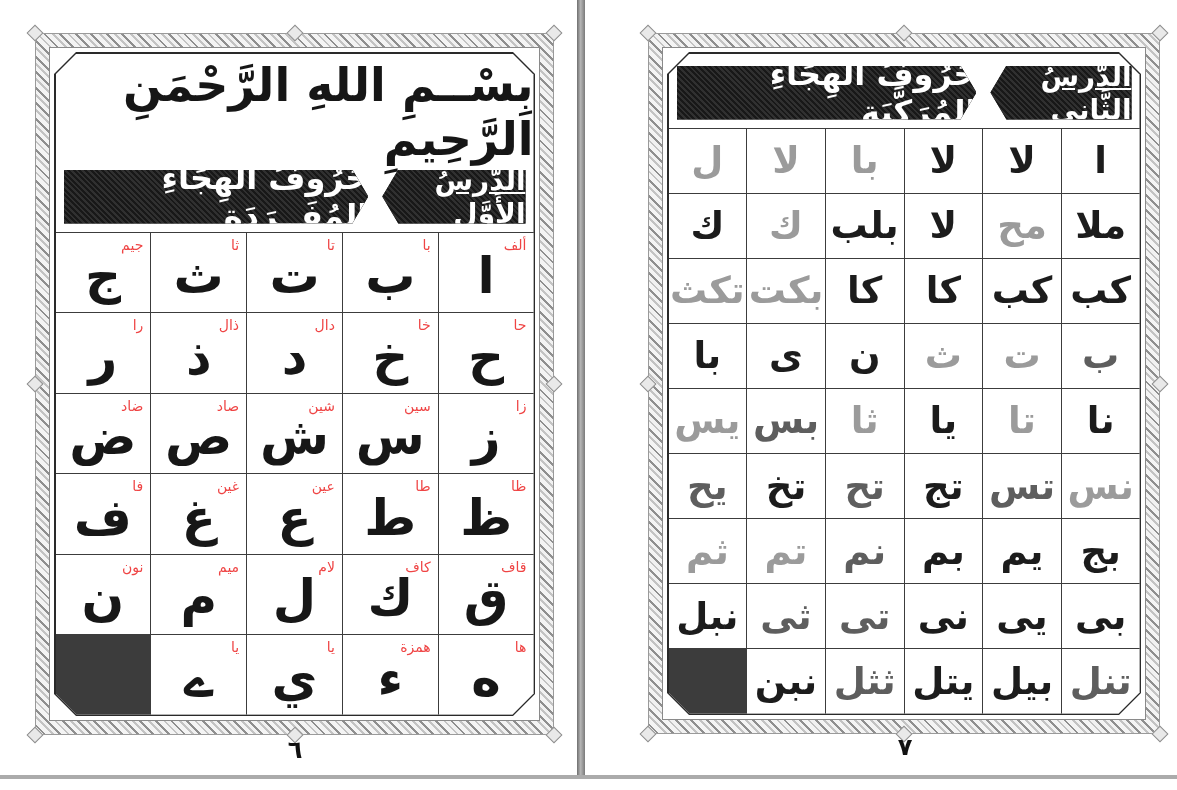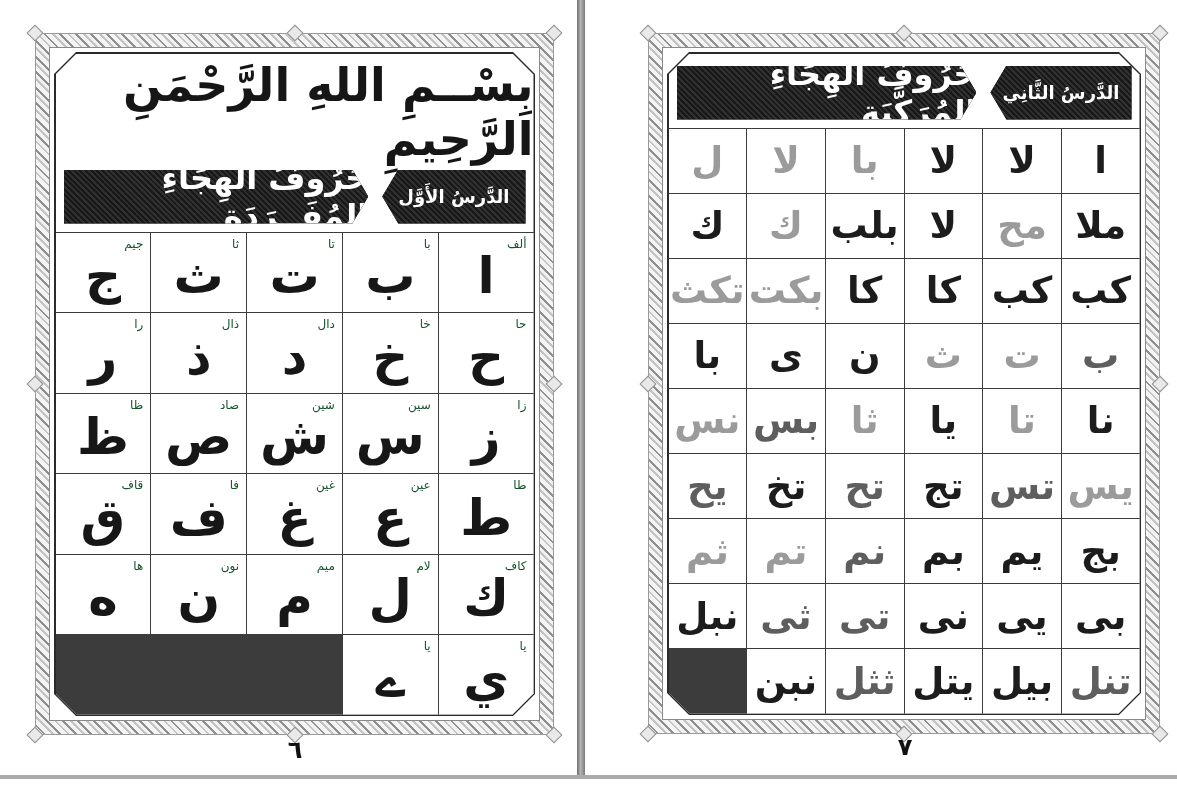--- a/index.html
+++ b/index.html
@@ -32,34 +32,34 @@
 
   
   .bismillah{height:116px;display:flex;align-items:center;justify-content:center;
     font-size:46px;font-weight:bold;color:#161616;direction:rtl;}
 
   
   .band{direction:rtl;display:flex;align-items:stretch;height:54px;margin:0 8px 6px 8px;flex:none;}
   .band-bg{background:#1f1f1f;
     background-image:repeating-linear-gradient(45deg,#181818 0 2px,#303030 2px 4px);
     color:#fff;display:flex;align-items:center;justify-content:center;font-weight:bold;}
-  .lesson-label{width:31%;font-size:18px;
-    clip-path:polygon(16px 0,100% 0,100% 100%,16px 100%,0 50%);}
+  .lesson-label{width:31%;font-size:28px;
+    clip-path:polygon(16px 0,100% 0,100% 100%,16px 100%,0 50%);text-decoration:underline;}
   .band-gap{width:14px;}
   .lesson-title{flex:1;font-size:32px;
     clip-path:polygon(0 0,calc(100% - 16px) 0,100% 50%,calc(100% - 16px) 100%,0 100%);}
 
   
   .grid{flex:1;display:grid;direction:rtl;background:#3c3c3c;gap:1px;
         border-top:1px solid #3c3c3c;margin-top:2px;}
   #left-grid{grid-template-columns:repeat(5,1fr);grid-auto-rows:1fr;}
   #right-grid{grid-template-columns:repeat(6,1fr);grid-auto-rows:1fr;}
   .cell{background:#fff;position:relative;display:flex;align-items:center;justify-content:center;overflow:hidden;}
   .lglyph{font-size:50px;font-weight:bold;color:#171717;line-height:1;margin-top:8px;}
-  .lname{position:absolute;top:4px;right:7px;font-size:12px;color:#14532d;}
+  .lname{position:absolute;top:4px;right:7px;font-size:14px;color:#ef4444;}
   .rglyph{font-size:37px;font-weight:bold;line-height:1;}
   .c-b{color:#1c1c1c;} .c-g{color:#9b9b9b;} .c-m{color:#5e5e5e;}
 
   .page-number{position:absolute;font-size:24px;color:#111;font-weight:bold;}
   #pn-left{left:283px;top:736px;width:24px;text-align:center;}
   #pn-right{left:893px;top:733px;width:24px;text-align:center;}
 </style>
 </head>
 <body>
 
@@ -134,20 +134,24 @@
               </div>
               <div class="cell">
                 <span class="lname">شين</span>
                 <span class="lglyph">ش</span>
               </div>
               <div class="cell">
                 <span class="lname">صاد</span>
                 <span class="lglyph">ص</span>
               </div>
               <div class="cell">
+                <span class="lname">ضاد</span>
+                <span class="lglyph">ض</span>
+              </div>
+              <div class="cell">
                 <span class="lname">ظا</span>
                 <span class="lglyph">ظ</span>
               </div>
               <div class="cell">
                 <span class="lname">طا</span>
                 <span class="lglyph">ط</span>
               </div>
               <div class="cell">
                 <span class="lname">عين</span>
                 <span class="lglyph">ع</span>
@@ -176,20 +180,24 @@
                 <span class="lname">ميم</span>
                 <span class="lglyph">م</span>
               </div>
               <div class="cell">
                 <span class="lname">نون</span>
                 <span class="lglyph">ن</span>
               </div>
               <div class="cell">
                 <span class="lname">ها</span>
                 <span class="lglyph">ه</span>
+              </div>
+              <div class="cell">
+                <span class="lname">همزة</span>
+                <span class="lglyph">ء</span>
               </div>
               <div class="cell">
                 <span class="lname">يا</span>
                 <span class="lglyph">ي</span>
               </div>
               <div class="cell">
                 <span class="lname">يا</span>
                 <span class="lglyph">ے</span>
               </div>
             </div>
@@ -301,24 +309,24 @@
               <div class="cell">
                 <span class="rglyph c-b">يا</span>
               </div>
               <div class="cell">
                 <span class="rglyph c-g">ثا</span>
               </div>
               <div class="cell">
                 <span class="rglyph c-m">بس</span>
               </div>
               <div class="cell">
+                <span class="rglyph c-g">يس</span>
+              </div>
+              <div class="cell">
                 <span class="rglyph c-g">نس</span>
-              </div>
-              <div class="cell">
-                <span class="rglyph c-g">يس</span>
               </div>
               <div class="cell">
                 <span class="rglyph c-m">تس</span>
               </div>
               <div class="cell">
                 <span class="rglyph c-b">تج</span>
               </div>
               <div class="cell">
                 <span class="rglyph c-m">تح</span>
               </div>

